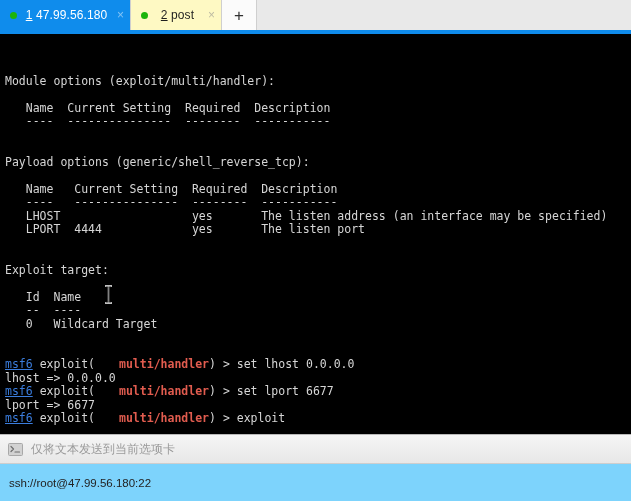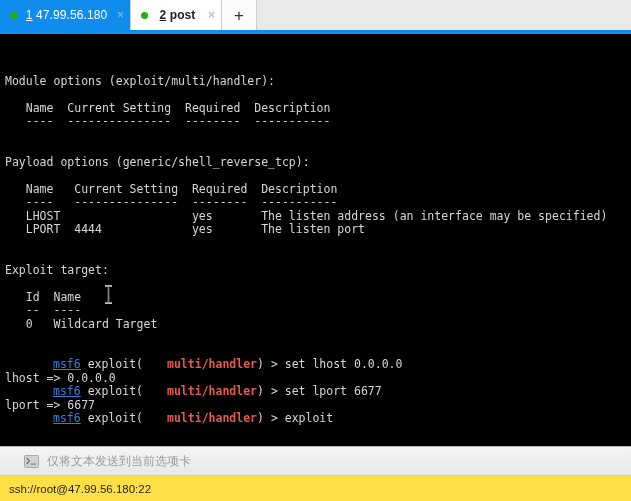--- a/index.html
+++ b/index.html
@@ -45,26 +45,25 @@
     cursor: default;
     position: relative;
     user-select: none;
   }
   .tab.active {
     background: #0f8cec;
     color: #ffffff;
     min-width: 130px;
   }
   .tab.inactive {
-    background: #ffffff;
+    background: #fef9c3;
     color: #1f1f1f;
     border-left: 1px solid #cfcfcf;
     border-right: 1px solid #cfcfcf;
     min-width: 92px;
-    font-weight: bold;
   }
   .tab-dot {
     width: 7px;
     height: 7px;
     border-radius: 50%;
     background: #1db40b;
     margin-right: 7px;
     flex: 0 0 auto;
   }
   .tab-label {
@@ -116,21 +115,21 @@
     padding: 0 0 0 5px;
     overflow: hidden;
     white-space: pre;
     box-sizing: border-box;
     cursor: text;
   }
   .tline {
     white-space: pre;
     min-height: 13.5px;
   }
-  .c-prompt { color: #3b7ddd; text-decoration: underline; margin-left: 48px; }
+  .c-prompt { color: #3b7ddd; text-decoration: underline; }
   .c-red    { color: #e15c4f; font-weight: bold; margin-left: 24px; }
   .c-white  { color: #d6d6d6; }
 
   
   .ibeam {
     position: absolute;
     left: 104px;
     top: 251px;
     width: 9px;
     height: 19px;
@@ -138,41 +137,41 @@
   }
 
   
   .sendbar {
     flex: 0 0 auto;
     height: 29px;
     background: linear-gradient(to bottom, #f5f5f5 0%, #e7e7e7 100%);
     border-top: 1px solid #b9b9b9;
     display: flex;
     align-items: center;
-    padding: 0 24px;
+    padding: 0 8px;
     box-sizing: border-box;
   }
   .sendbar-icon {
     width: 15px;
     height: 13px;
     margin-right: 8px;
     flex: 0 0 auto;
   }
   .sendbar-text {
     font-size: 12px;
     color: #9a9a9a;
     font-family: "DejaVu Sans", sans-serif;
     white-space: nowrap;
   }
 
   
   .statusbar {
     flex: 0 0 auto;
-    height: 26px;
-    background: #fde047;
+    height: 38px;
+    background: #7dd3fc;
     border-top: 1px solid #cdcdcd;
     display: flex;
     align-items: center;
     padding: 0 9px;
     box-sizing: border-box;
   }
   .statusbar-text {
     font-size: 11.5px;
     color: #232323;
     white-space: nowrap;

